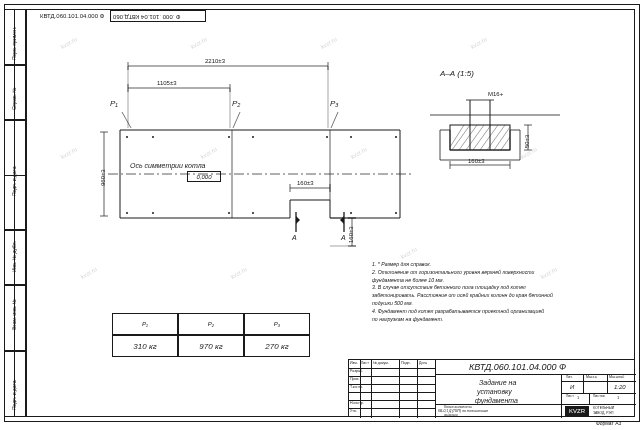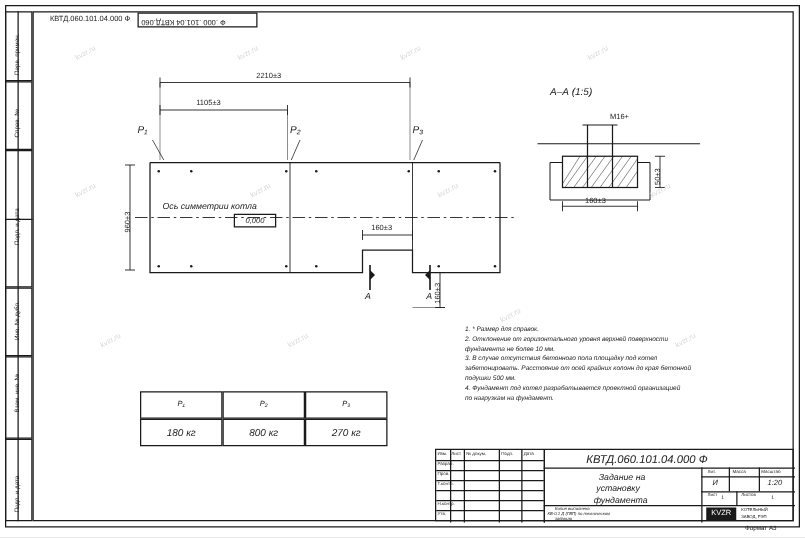--- a/index.html
+++ b/index.html
@@ -176,24 +176,24 @@
     <div class="cbox" style="left:0;top:0;width:66px;height:22px;font-style:italic;">
         <span>P₁</span>
       </div>
     <div class="cbox" style="left:66px;top:0;width:66px;height:22px;font-style:italic;">
         <span>P₂</span>
       </div>
     <div class="cbox" style="left:132px;top:0;width:66px;height:22px;font-style:italic;">
         <span>P₃</span>
       </div>
     <div class="cbox" style="left:0;top:22px;width:66px;height:22px;font-size:8px;font-style:italic;">
-        <span>180 кг</span>
+        <span>310 кг</span>
       </div>
     <div class="cbox" style="left:66px;top:22px;width:66px;height:22px;font-size:8px;font-style:italic;">
-        <span>800 кг</span>
+        <span>970 кг</span>
       </div>
     <div class="cbox" style="left:132px;top:22px;width:66px;height:22px;font-size:8px;font-style:italic;">
         <span>270 кг</span>
       </div>
   </div>
 
   <div style="position:absolute;left:348px;top:359px;width:287px;height:58px;border:1px solid #1a1a1a;box-sizing:border-box;">
 
     <div style="position:absolute;left:0;top:0;width:86px;height:58px;">
 

